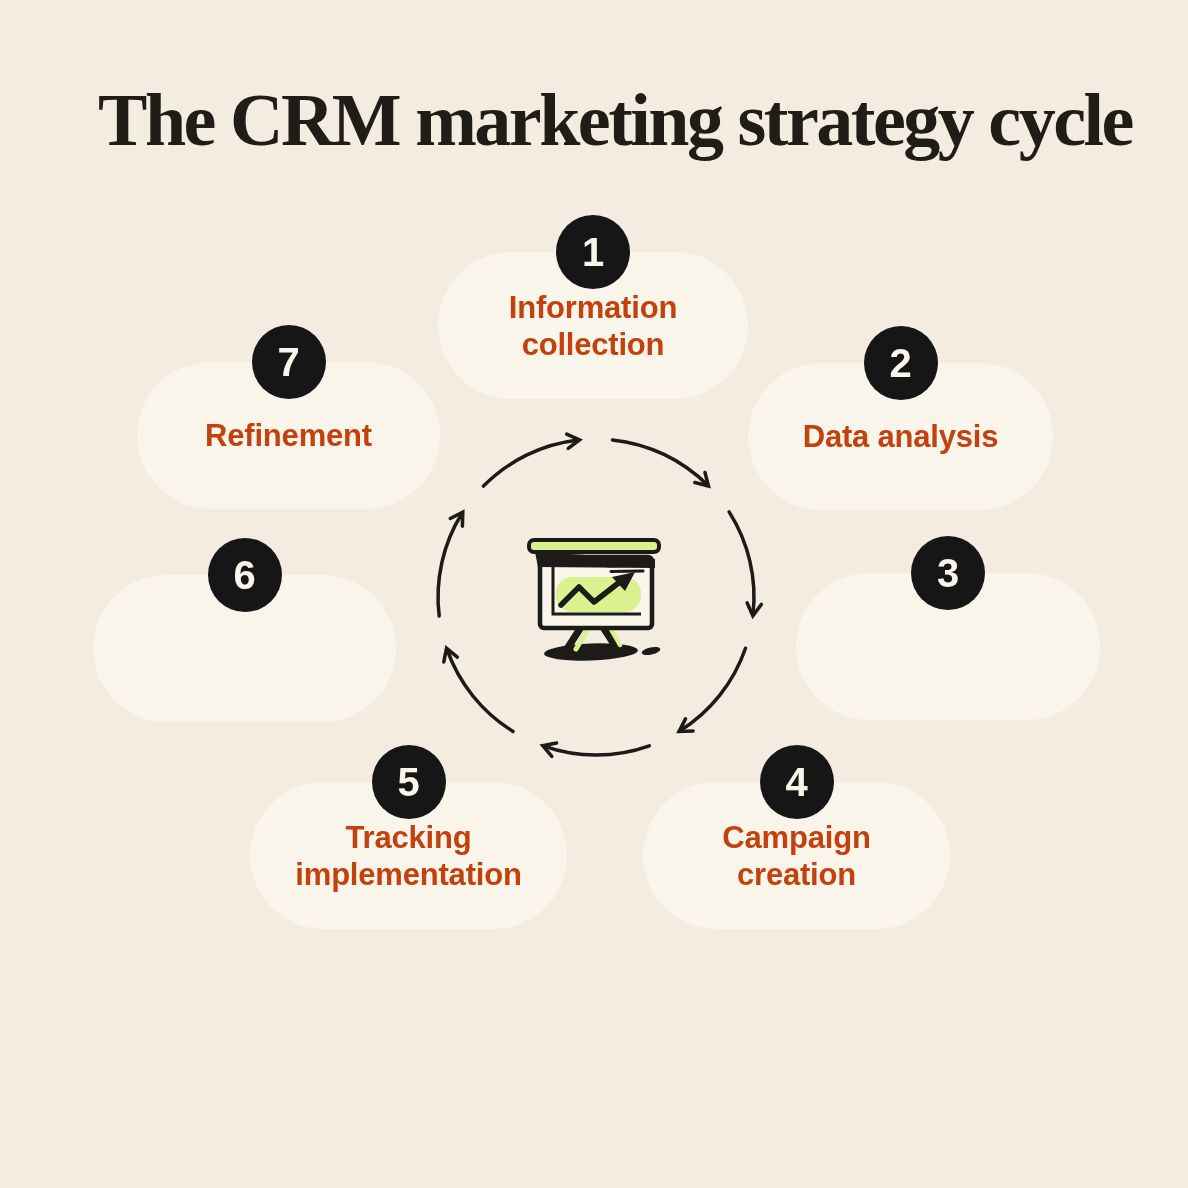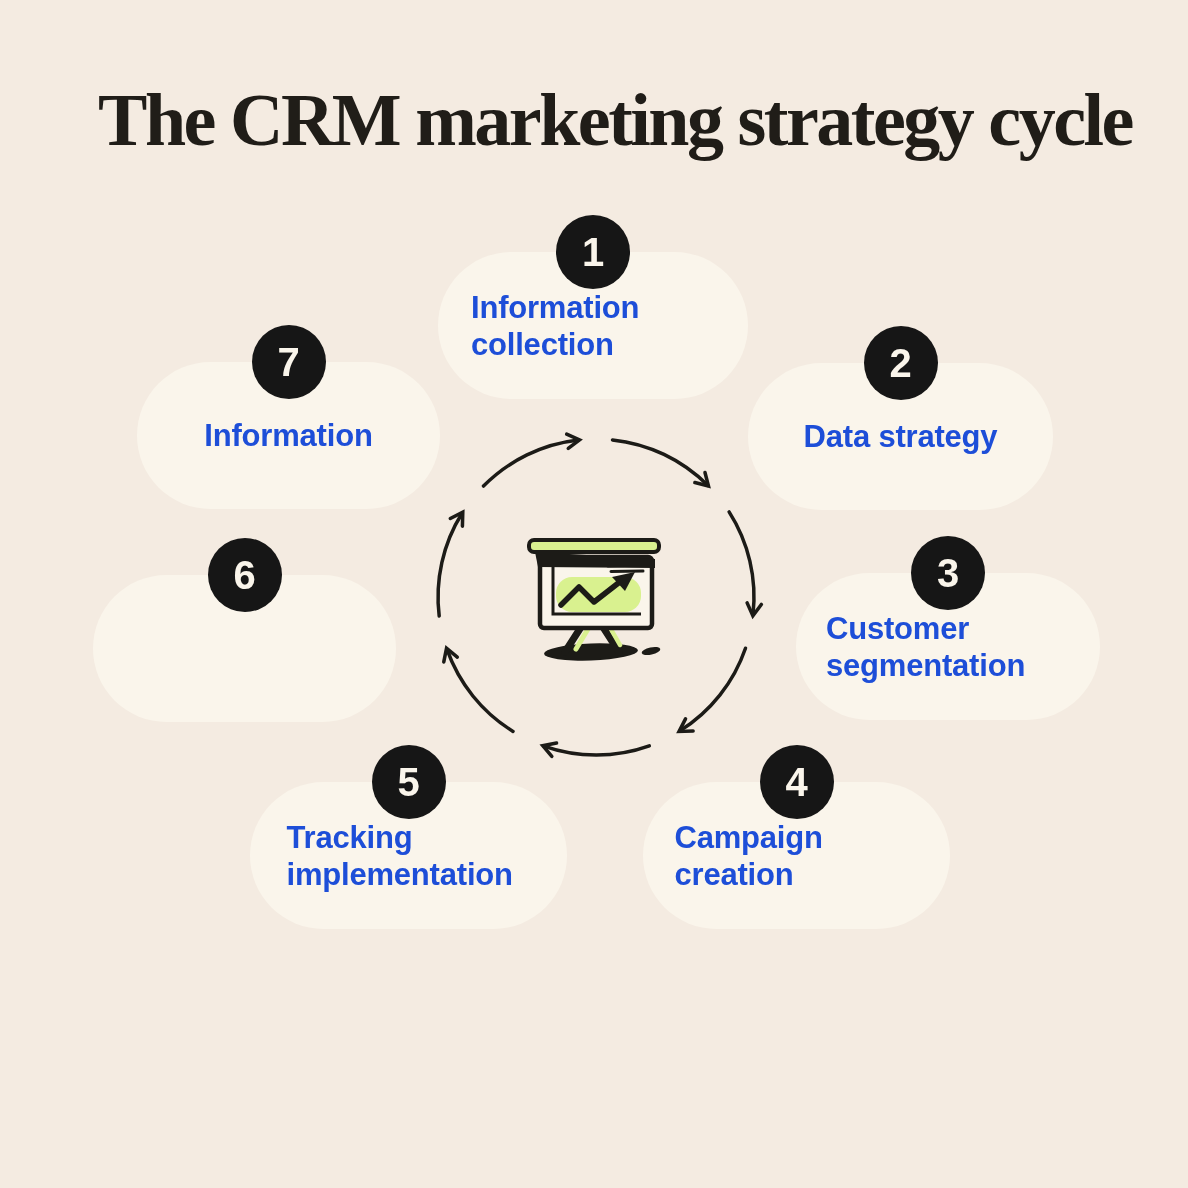--- a/index.html
+++ b/index.html
@@ -39,25 +39,26 @@
     position: absolute;
     height: 147px;
     background: #faf5eb;
     border-radius: 74px;
     display: flex;
     align-items: center;
     justify-content: center;
   }
   .step .label {
     max-width: 244px;
+    text-align: center;
     font-weight: 700;
     font-size: 31px;
     line-height: 37px;
     letter-spacing: -0.2px;
-    color: #1d4ed8;
+    color: #c2410c;
   }
   .badge {
     position: absolute;
     left: 50%;
     top: -37px;
     transform: translateX(-50%);
     width: 74px;
     height: 74px;
     border-radius: 50%;
     background: #161616;
@@ -128,28 +129,27 @@
     <div class="badge">
       <span>1</span>
     </div>
     <div class="label">Information collection</div>
   </div>
 
   <div class="step" style="left:748px; top:363px; width:305px;">
     <div class="badge">
       <span>2</span>
     </div>
-    <div class="label">Data strategy</div>
+    <div class="label">Data analysis</div>
   </div>
 
   <div class="step" style="left:796px; top:573px; width:304px;">
     <div class="badge">
       <span>3</span>
     </div>
-    <div class="label">Customer segmentation</div>
   </div>
 
   <div class="step" style="left:643px; top:782px; width:307px;">
     <div class="badge">
       <span>4</span>
     </div>
     <div class="label">Campaign creation</div>
   </div>
 
   <div class="step" style="left:250px; top:782px; width:317px;">
@@ -162,16 +162,16 @@
   <div class="step" style="left:93px; top:575px; width:303px;">
     <div class="badge">
       <span>6</span>
     </div>
   </div>
 
   <div class="step" style="left:137px; top:362px; width:303px;">
     <div class="badge">
       <span>7</span>
     </div>
-    <div class="label">Information</div>
+    <div class="label">Refinement</div>
   </div>
 
 </div>
 
 </body></html>

